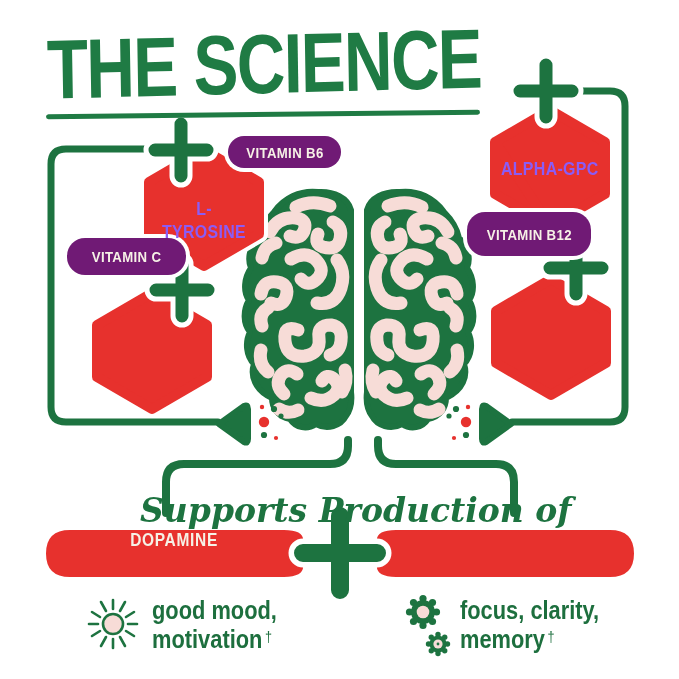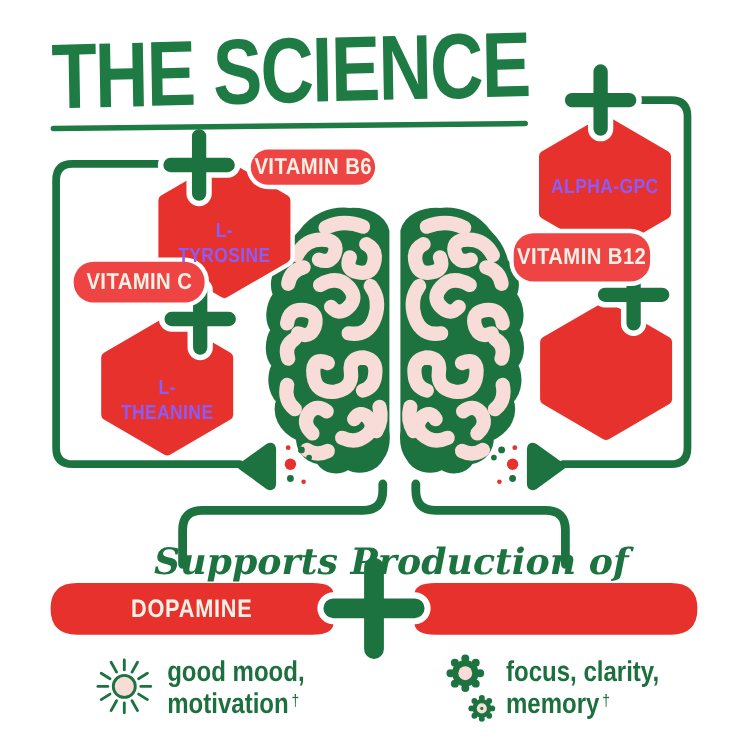--- a/index.html
+++ b/index.html
@@ -16,36 +16,36 @@
     white-space:nowrap;
   }
   .title-underline{
     position:absolute;left:46px;top:112px;width:434px;height:5px;border-radius:3px;
     background:#1f7b44;transform:rotate(-.6deg);
   }
   
   svg.art{position:absolute;left:0;top:0;width:679px;height:679px;}
   
   .gpill{
-    position:absolute;background:#ef4444;border-radius:18px;
+    position:absolute;background:#701a75;border-radius:18px;
     box-shadow:0 0 0 4px #ffffff;
     display:flex;align-items:center;justify-content:center;
-    color:#f6f1e6;font-weight:700;font-size:21px;letter-spacing:.4px;
+    color:#f6f1e6;font-weight:700;font-size:15px;letter-spacing:.4px;
   }
   .gpill span{display:inline-block;transform:scaleX(.88);white-space:nowrap;}
   
   .hexlabel{
     position:absolute;color:#8b5cf6;font-weight:700;text-align:center;
     font-size:18.5px;letter-spacing:.4px;line-height:1.22;
   }
   .hexlabel span{display:inline-block;transform:scaleX(.86);}
   
   .rpill-label{
-    position:absolute;top:530px;height:47px;display:flex;align-items:center;justify-content:center;
-    color:#f6f1e6;font-weight:700;font-size:23px;letter-spacing:.8px;
+    position:absolute;top:530px;height:47px;display:flex;align-items:flex-start;justify-content:center;
+    color:#f6f1e6;font-weight:700;font-size:18px;letter-spacing:.8px;
   }
   .rpill-label span{display:inline-block;transform:scaleX(.86);white-space:nowrap;}
   
   .caption{
     position:absolute;left:140px;top:470px;width:366px;text-align:center;
     font-family:"DejaVu Serif",serif;font-style:italic;font-weight:600;
     font-size:33px;color:#1d7340;white-space:nowrap;margin-top:21px;
   }
   
   .benefit{
@@ -221,23 +221,20 @@
   <div class="gpill" style="left:67px;top:238px;width:119px;height:37px;">
     <span>VITAMIN C</span>
   </div>
   <div class="gpill" style="left:467px;top:212px;width:124px;height:44px;justify-content:center;">
     <span>VITAMIN B12</span>
   </div>
 
   <div class="hexlabel" style="left:146px;top:198px;width:116px;">
     <span>L-TYROSINE</span>
   </div>
-  <div class="hexlabel" style="left:94px;top:341px;width:116px;">
-    <span>L-THEANINE</span>
-  </div>
   <div class="hexlabel" style="left:492px;top:158px;width:116px;">
     <span>ALPHA-GPC</span>
   </div>
 
   <div class="caption">Supports Production of</div>
 
   <div class="rpill-label" style="left:46px;width:256px;">
     <span>DOPAMINE</span>
   </div>
 

